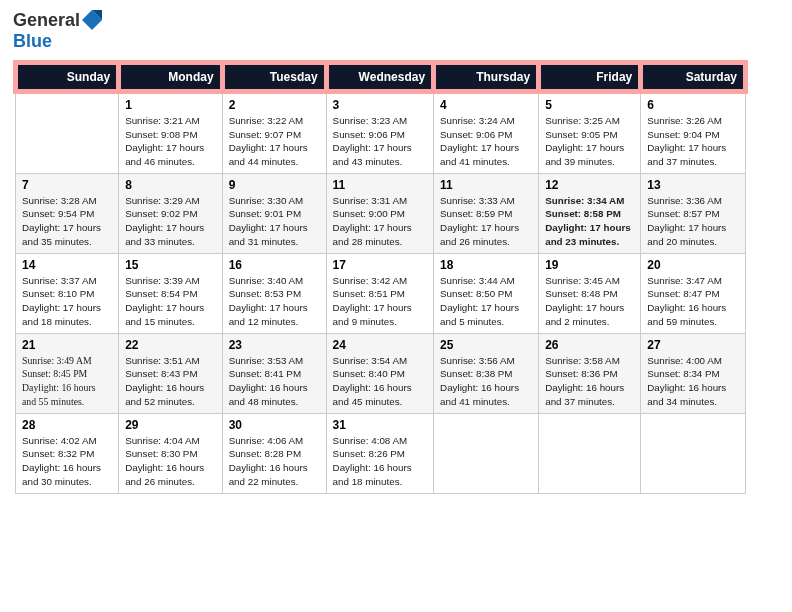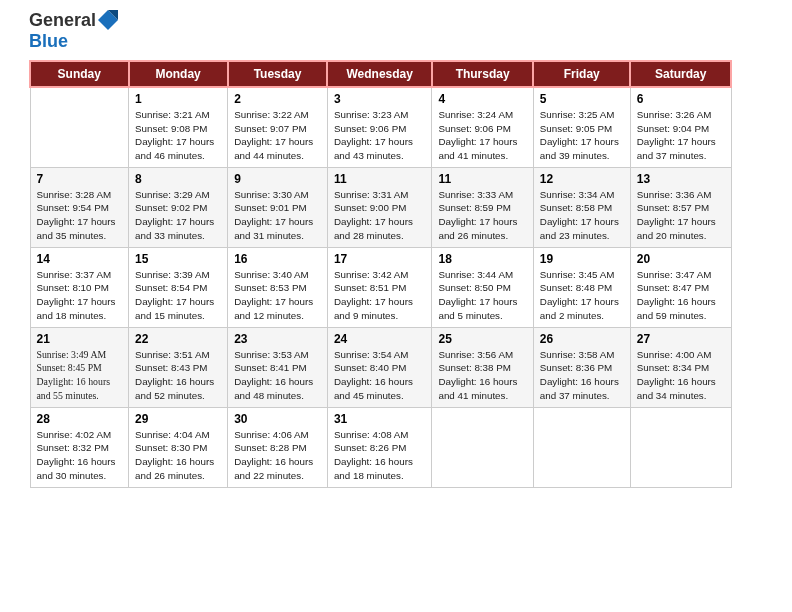--- a/index.html
+++ b/index.html
@@ -5,21 +5,21 @@
     * { margin: 0; padding: 0; box-sizing: border-box; }
     body {
       font-family: Arial, sans-serif;
       background: #fff;
       width: 792px;
       height: 612px;
       overflow: hidden;
     }
     .container {
       width: 761px;
-      padding: 10px 29px;
+      padding: 10px 13px;
     }
     .header {
       display: flex;
       justify-content: space-between;
       align-items: flex-start;
       margin-bottom: 8px;
     }
     .logo {
       display: flex;
       align-items: center;
@@ -47,27 +47,27 @@
     .subtitle {
       font-size: 14px;
       color: #555;
     }
     table {
       width: 100%;
       border-collapse: collapse;
       font-size: 10.5px;
     }
     thead tr th {
-      background-color: #7f1d1d;
+      background-color: #0f172a;
       color: white;
       padding: 5px 6px;
-      text-align: center;
+      text-align: right;
       font-size: 12px;
       font-weight: bold;
-      border: 2px solid #fca5a5;
+      border: 5px solid #fca5a5;
     }
     tbody tr td {
       border: 1px solid #ccc;
       padding: 4px 6px;
       vertical-align: top;
       width: 113px;
       min-height: 70px;
       height: 80px;
     }
     tbody tr:nth-child(even) td {
@@ -204,21 +204,21 @@
           </td>
           <td>
             <span class="day-num">11</span>
             <div class="cell-text" style="white-space: pre-line;">Sunrise: 3:33 AM
 Sunset: 8:59 PM
 Daylight: 17 hours
 and 26 minutes.</div>
           </td>
           <td>
             <span class="day-num">12</span>
-            <div class="cell-text" style="white-space: pre-line;">Sunrise: 3:34 AM
+            <div class="cell-text" style="white-space: pre-line; font-weight: bold;">Sunrise: 3:34 AM
 Sunset: 8:58 PM
 Daylight: 17 hours
 and 23 minutes.</div>
           </td>
           <td>
             <span class="day-num">13</span>
             <div class="cell-text" style="white-space: pre-line;">Sunrise: 3:36 AM
 Sunset: 8:57 PM
 Daylight: 17 hours
 and 20 minutes.</div>

